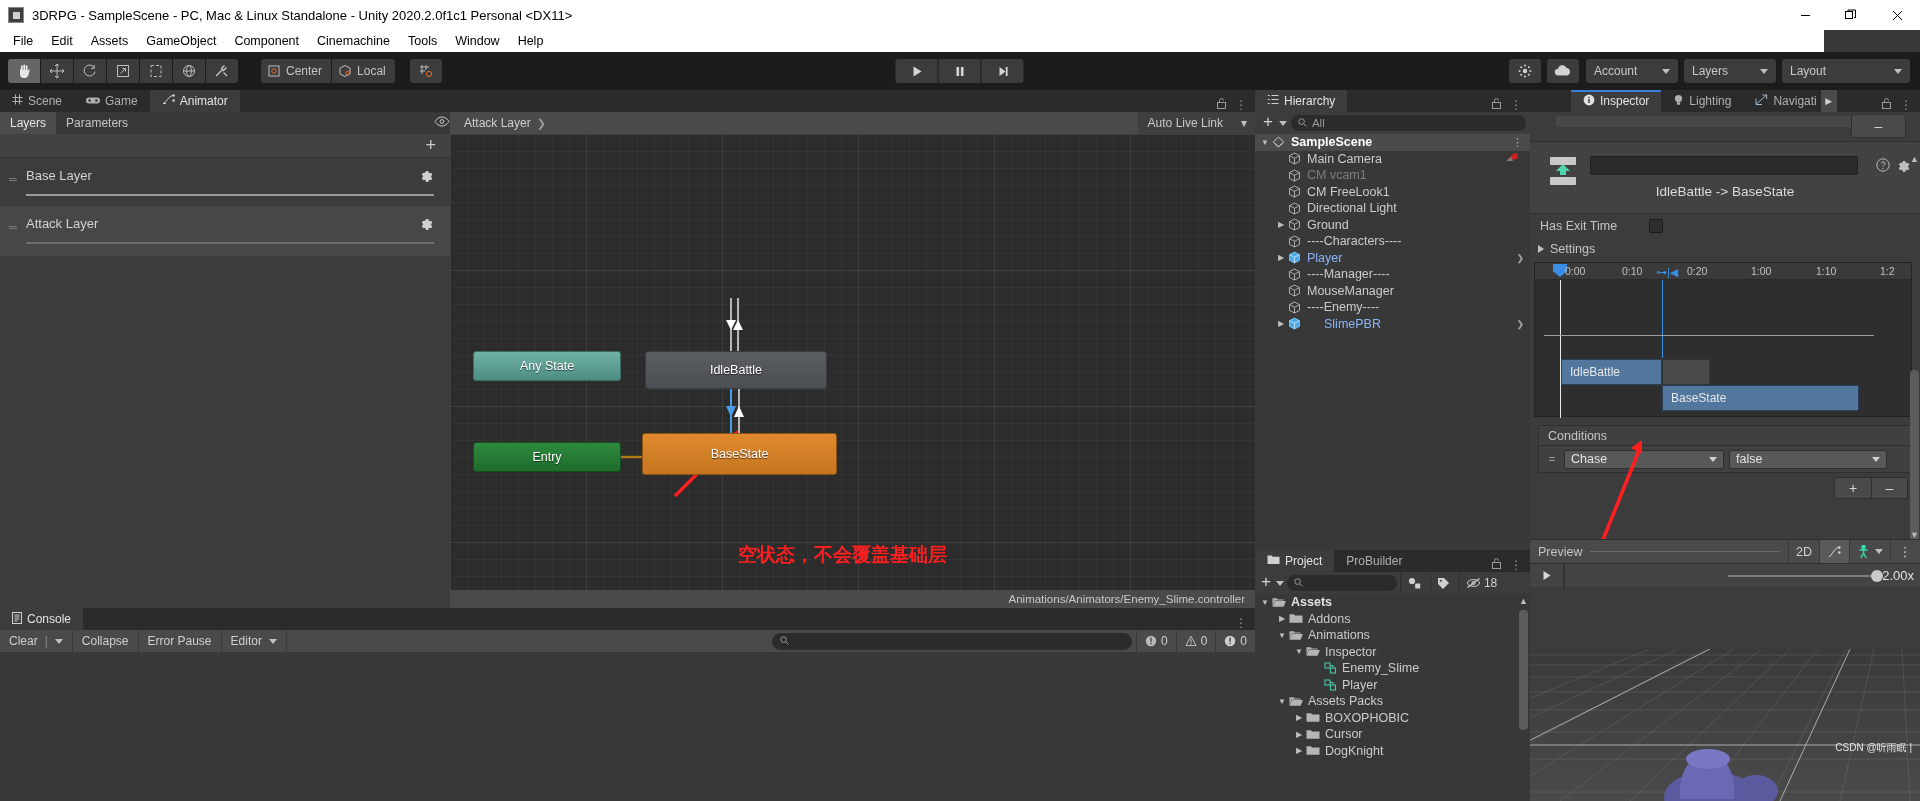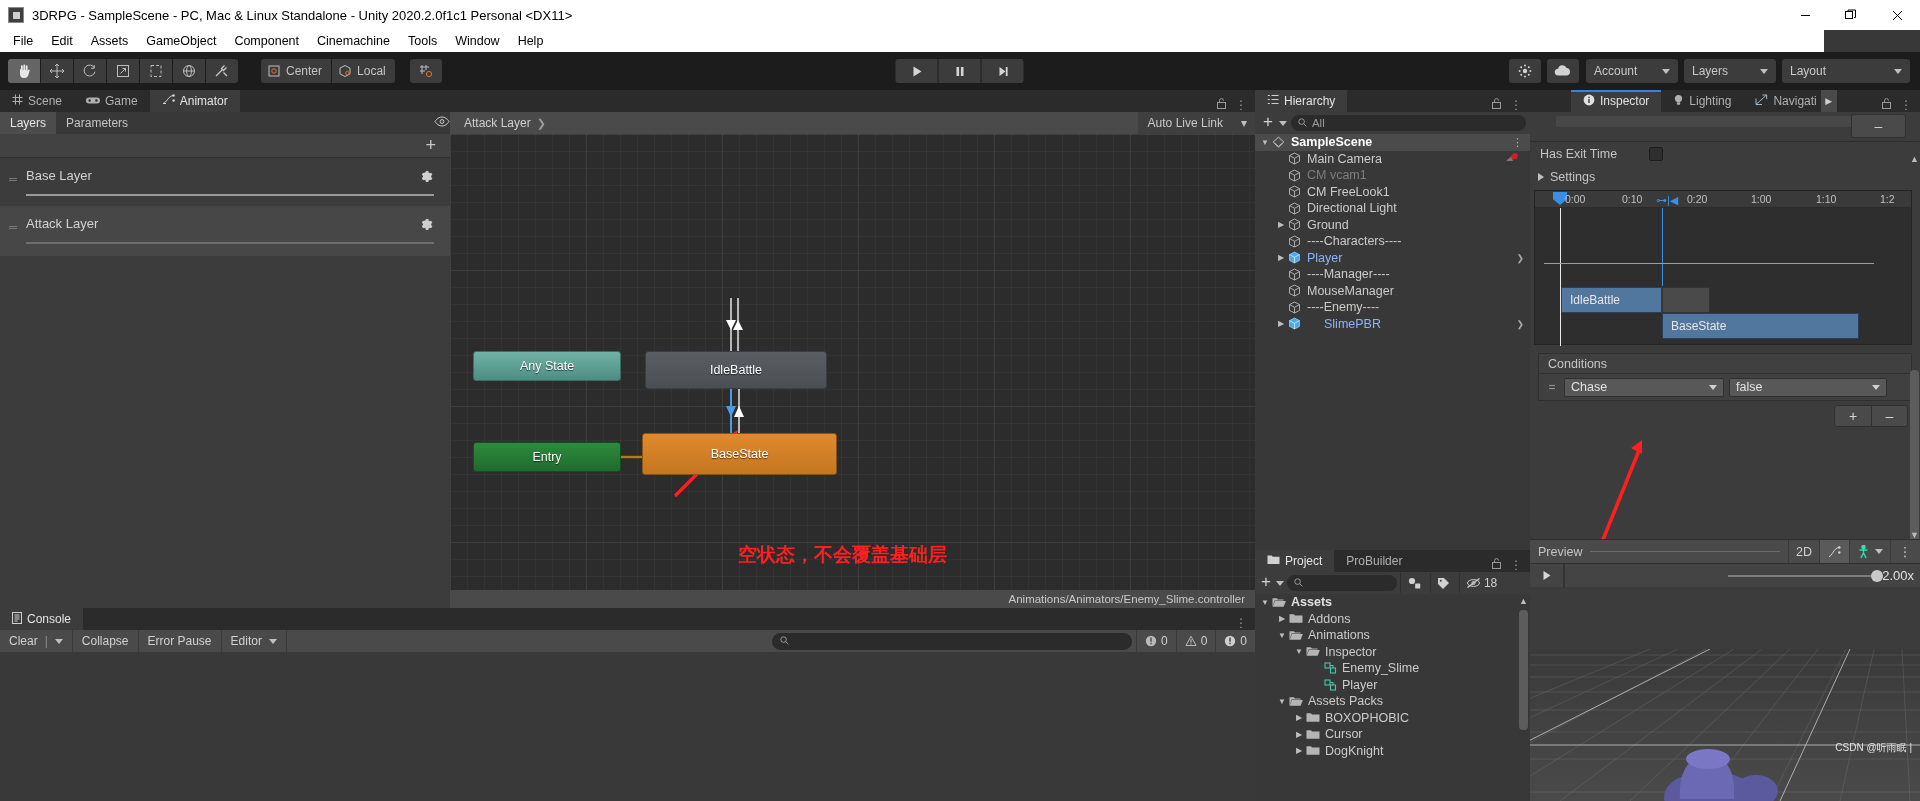--- a/index.html
+++ b/index.html
@@ -992,20 +992,43 @@
       </div>
     </div>
 
     <div class="ins-body">
 
       <div class="ins-topbar">
         <div class="hidden-field"></div>
         <div class="ins-minus">–</div>
       </div>
 
+      <div class="ins-header">
+        <div class="ins-assetico">
+          <svg width="34" height="34" viewBox="0 0 34 34">
+            <rect x="4" y="3" width="26" height="8" rx="1" fill="#c8c8c8"></rect>
+            <rect x="4" y="23" width="26" height="8" rx="1" fill="#c8c8c8"></rect>
+            <path d="M17 10l7 7h-4v4h-6v-4h-4z" fill="#4fd6b0"></path>
+          </svg>
+        </div>
+        <div class="ins-namefield"></div>
+        <div class="ins-help">
+          <svg width="14" height="14" viewBox="0 0 14 14" fill="none" stroke="#bdbdbd">
+              <circle cx="7" cy="7" r="6.2"></circle>
+              <path d="M5.4 5.4a1.7 1.7 0 1 1 2.2 1.8c-.5.2-.6.6-.6 1.1"></path>
+              <circle cx="7" cy="10.4" r="0.7" fill="#bdbdbd" stroke="none"></circle>
+            </svg>
+        </div>
+        <div class="ins-gear">
+          <svg width="14" height="14" viewBox="0 0 14 14" fill="#bdbdbd">
+              <path d="M7 4.6A2.4 2.4 0 1 0 7 9.4 2.4 2.4 0 0 0 7 4.6zm5.8 3.1l1.2-.95-1.2-2.08-1.45.5a5.2 5.2 0 0 0-1.2-.7L9.9 3H7.5l-.25 1.47a5.2 5.2 0 0 0-1.2.7l-1.45-.5-1.2 2.08 1.2.95a5 5 0 0 0 0 1.4l-1.2.95 1.2 2.08 1.45-.5c.37.3.77.53 1.2.7L7.5 14h2.4l.25-1.47c.43-.17.83-.4 1.2-.7l1.45.5 1.2-2.08-1.2-.95a5 5 0 0 0 0-1.4z" transform="translate(-1.6,0)"></path>
+            </svg>
+        </div>
+        <div class="ins-title">IdleBattle -&gt; BaseState</div>
+      </div>
 
       <div class="row-exit">
         <span>Has Exit Time</span>
         <span class="chk"></span>
       </div>
 
       <div class="row-settings">
         <span class="foldarrow"></span>
         <span>Settings</span>
       </div>

